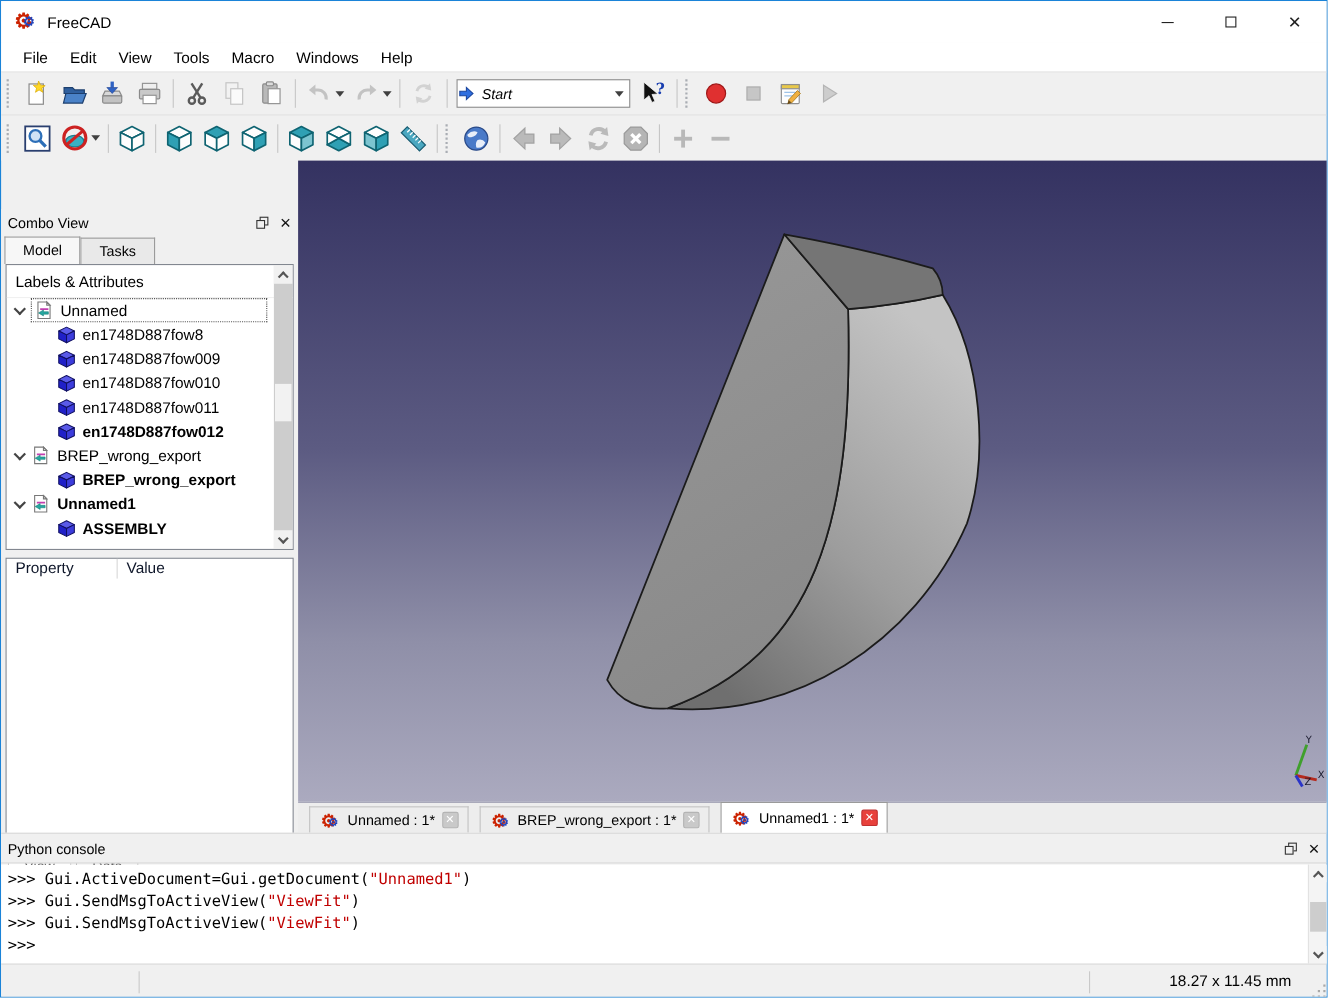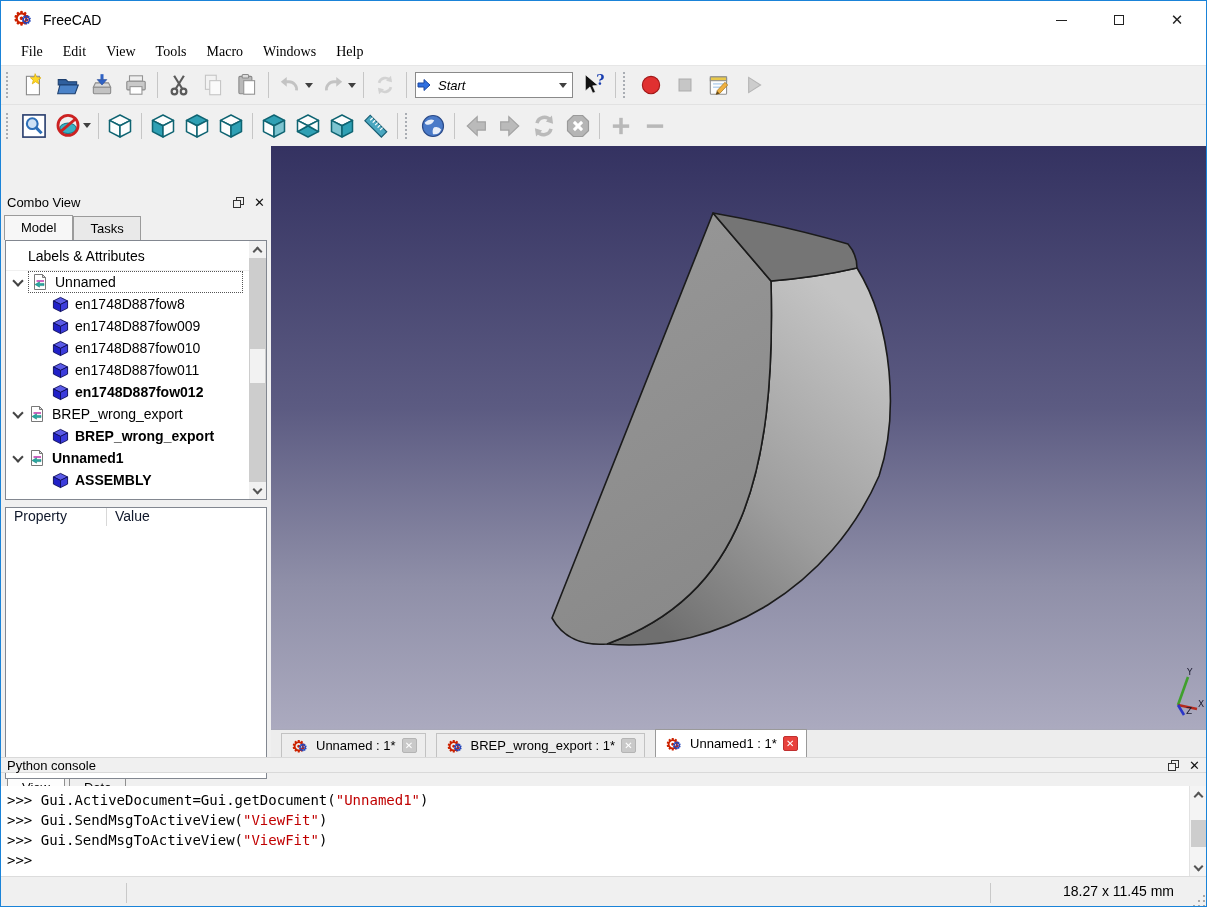--- a/index.html
+++ b/index.html
@@ -13,21 +13,21 @@
   .fc-logo .g2 { position:absolute; left:8px; top:3px; font-size:12px; color:#2244bb; font-weight:bold; }
   .title-text { margin-left:8px; font-size:14px; color:#000; }
   .wincontrols { position:absolute; right:0; top:0; height:38px; display:flex; }
   .winbtn { width:58px; height:38px; display:flex; align-items:center; justify-content:center; color:#222; font-size:13px; }
   .maxbox { width:10px; height:10px; border:1px solid #222; }
   .minline { width:11px; height:0; border-top:1px solid #222; }
   .closex { font-size:15px; }
 
   
   .menubar { position:absolute; left:0; top:38px; width:100%; height:26px; background:#fff; display:flex; align-items:center; padding-left:10px; }
-  .menuitem { padding:3px 10px; font-size:14px; color:#000;font-family:Liberation Serif, serif; }
+  .menuitem { padding:3px 10px; font-size:14px; color:#000; }
 
   
   .toolbar { position:absolute; left:0; width:100%; background:#f0f0f0; display:flex; align-items:center; padding-left:2px; }
   .tb1 { top:64px; height:39px; border-top:1px solid #e6e6e6; }
   .tb2 { top:103px; height:42px; border-top:1px solid #e2e2e2; }
   .grab { width:6px; height:26px; border-left:2px dotted #a9adb3; margin:0 5px 0 3px; }
   .tsep { width:1px; height:26px; background:#c6c6c6; margin:0 4px; }
   .tbtn { width:34px; height:32px; display:flex; align-items:center; justify-content:center; }
   .tbtn svg { display:block; }
   .caret { width:0; height:0; border-left:4px solid transparent; border-right:4px solid transparent; border-top:5px solid #404040; margin:0 3px 0 -2px; }
@@ -41,21 +41,21 @@
   .panelhead .sp { flex:1; }
   .float-ic { position:relative; width:11px; height:11px; margin-right:10px; }
   .float-ic i { position:absolute; border:1px solid #333; background:transparent; }
   .float-ic .b1 { left:3px; top:0; width:8px; height:8px; }
   .float-ic .b2 { left:0; top:3px; width:8px; height:8px; background:#f0f0f0; }
   .close-ic { font-size:13px; color:#111; line-height:1; }
   .combotabs { height:26px; display:flex; align-items:flex-end; padding-left:3px; }
   .ctab { font-size:13px; padding:4px 16px 4px; border:1px solid #9b9b9b; border-bottom:none; background:#e9e9e9; color:#000; }
   .ctab.active { background:#f7f7f7; position:relative; z-index:2; padding-bottom:5px; }
   .treebox { position:absolute; left:4px; top:50px; width:262px; height:260px; background:#fff; border:1px solid #828790; overflow:hidden; }
-  .treeheader { height:30px; line-height:30px; padding-left:22px; font-size:14px; color:#000; border-bottom:1px solid #f0f0f0; }
+  .treeheader { height:30px; line-height:30px; padding-left:8px; font-size:14px; color:#000; border-bottom:1px solid #f0f0f0; }
   .trow { height:22px; display:flex; align-items:center; font-size:14px; color:#000; white-space:nowrap; }
   .trow .chev { width:8px; height:8px; border-right:2px solid #444; border-bottom:2px solid #444; transform:rotate(45deg); margin:-3px 6px 0 8px; flex:none; }
   .trow .nochev { width:24px; flex:none; }
   .trow.child { padding-left:22px; }
   .trow .iic { flex:none; margin-right:6px; display:flex; }
   .trow.bold { font-weight:bold; }
   .selwrap { display:flex; align-items:center; border:1px dotted #555; padding:1px 2px; width:215px; }
   .selwrap .iic { margin-right:6px; display:flex; }
   
   .vscroll { position:absolute; right:0; top:0; width:17px; height:100%; background:#cdcdcd; }
@@ -84,21 +84,21 @@
 
   
   .doctabs { position:absolute; left:270px; top:728px; width:937px; height:28px; background:#ededed; border-top:1px solid #a9a9ba; display:flex; align-items:flex-end; padding-left:10px; }
   .dtab { height:24px; display:flex; align-items:center; gap:6px; padding:0 8px; font-size:13px; background:#ededed; border:1px solid #c2c2c2; border-bottom:none; margin-right:10px; color:#000; }
   .dtab.active { height:28px; background:#fff; border-color:#9a9a9a; position:relative; z-index:2; }
   .dtab .fc-logo { width:20px; height:16px; margin:0; transform:scale(.85); }
   .tabclose { width:15px; height:15px; border-radius:2px; background:#c9c9c9; border:1px solid #b4b4b4; color:#fff; font-size:10px; line-height:13px; text-align:center; }
   .tabclose.red { background:#e8413c; border-color:#c03030; }
 
   
-  .pyhead { position:absolute; left:0; top:756px; width:100%; height:16px; background:#f0f0f0; border-top:1px solid #d9d9d9; border-bottom:1px solid #d9d9d9; display:flex; align-items:center; padding:0 6px; font-size:13px; }
+  .pyhead { position:absolute; left:0; top:756px; width:100%; height:28px; background:#f0f0f0; border-top:1px solid #d9d9d9; border-bottom:1px solid #d9d9d9; display:flex; align-items:center; padding:0 6px; font-size:13px; }
   .pyhead .sp { flex:1; }
   .pyconsole { position:absolute; left:0; top:785px; width:100%; height:90px; background:#fff; font-family:"DejaVu Sans Mono", monospace; font-size:14px; color:#000; padding:4px 0 0 6px; }
   .pline { height:20px; line-height:20px; white-space:pre; }
   .pstr { color:#c00000; }
   .pyscroll { position:absolute; right:0; top:0; width:17px; height:90px; background:#f4f4f4; border-left:1px solid #e2e2e2; }
   .pyscroll .arr { position:absolute; left:0; width:17px; height:16px; display:flex; align-items:center; justify-content:center; background:#f4f4f4; }
   .pyscroll .arr.up{top:0;} .pyscroll .arr.dn{bottom:0;}
   .pyscroll .vthumb { top:38%; height:30%; background:#cdcdcd; }
 
   

